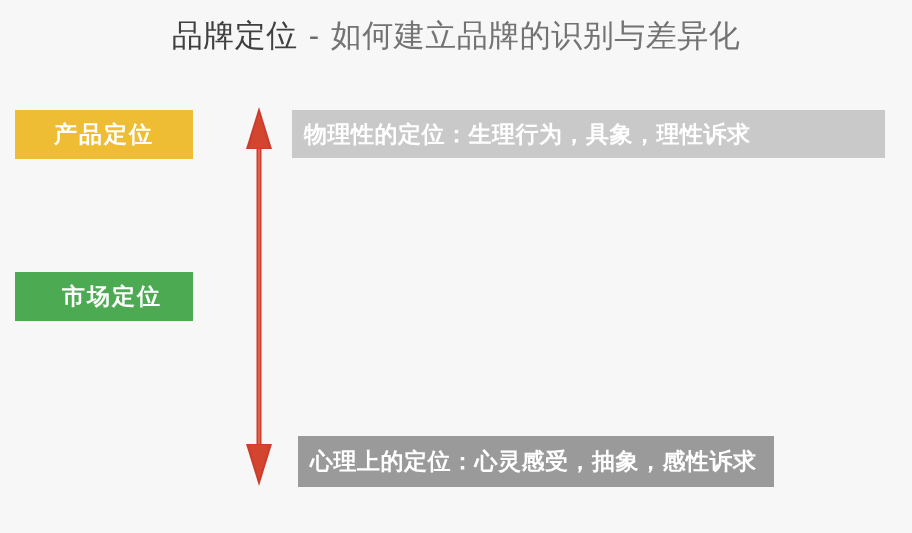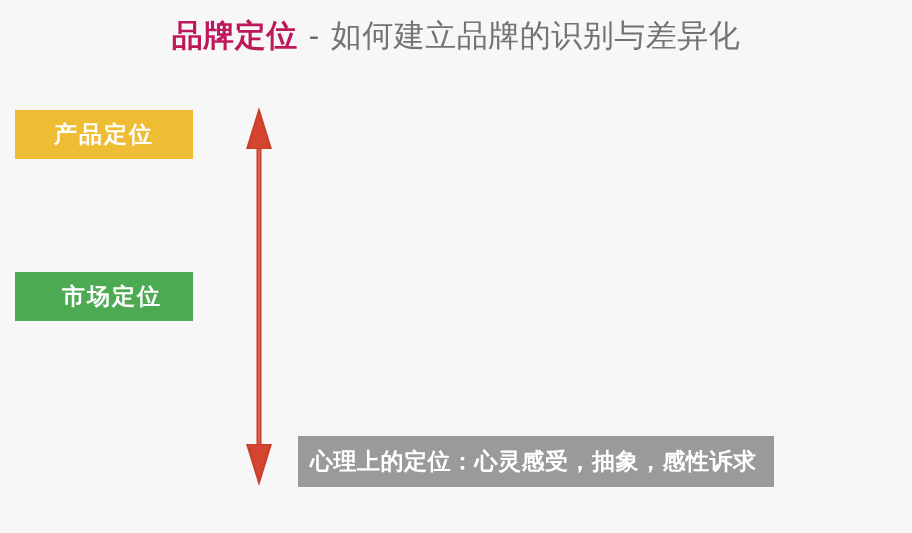--- a/index.html
+++ b/index.html
@@ -29,22 +29,22 @@
     top: 14px;
     width: 912px;
     text-align: center;
     white-space: nowrap;
     font-size: 31px;
     line-height: 44px;
     color: #3c3c3c;
     letter-spacing: 0.5px;
   }
   .title .t-strong {
-    font-weight: bold;
-    color: #be185d;
+    font-weight: normal;
+    color: #404040;
   }
   .title .t-dash {
     font-weight: normal;
     color: #6b6b6b;
     padding: 0 2px;
   }
   .title .t-rest {
     font-weight: normal;
     color: #737373;
   }
@@ -135,18 +135,21 @@
       <rect x="15.2" y="30" width="1.6" height="323" fill="#e86a58"></rect>
 
       <polygon points="16,2 29,44 3,44" fill="#cc3d2b"></polygon>
       <polygon points="16,8 26,43 6,43" fill="#d4452f"></polygon>
 
       <polygon points="16,381 3,339 29,339" fill="#cc3d2b"></polygon>
       <polygon points="16,375 6,340 26,340" fill="#d4452f"></polygon>
     </svg>
   </div>
 
+  <div class="gray-bar gray-top">
+    <span>物理性的定位：生理行为，具象，理性诉求</span>
+  </div>
 
   <div class="gray-bar gray-bottom">
     <span>心理上的定位：心灵感受，抽象，感性诉求</span>
   </div>
 
 </div>
 
 </body></html>

